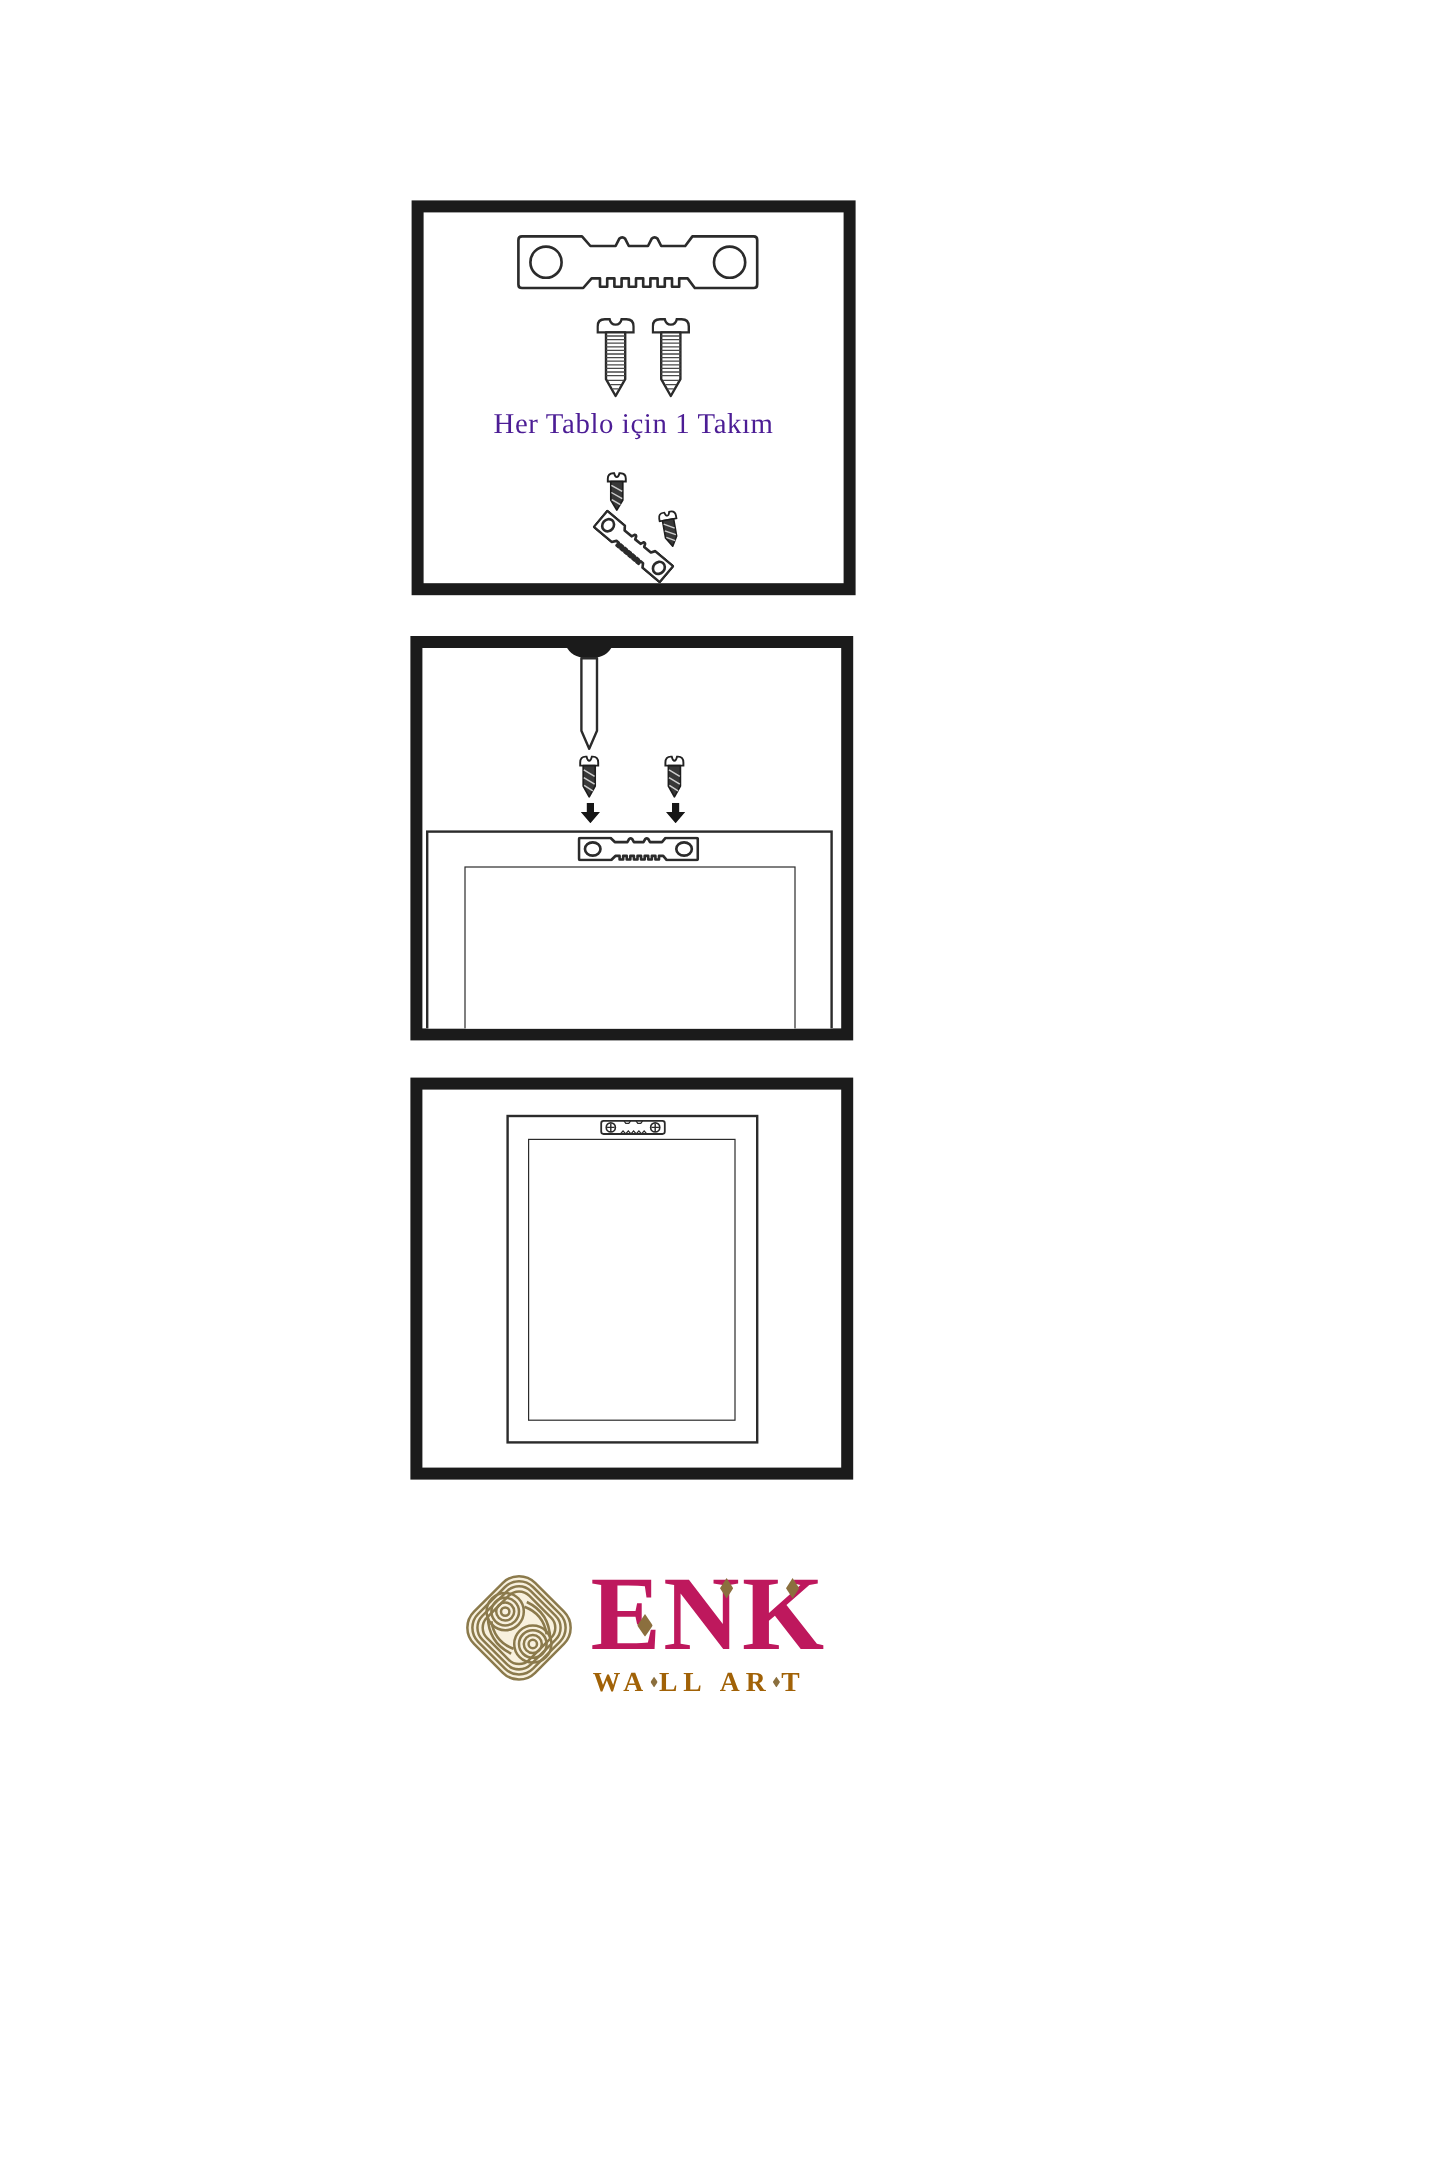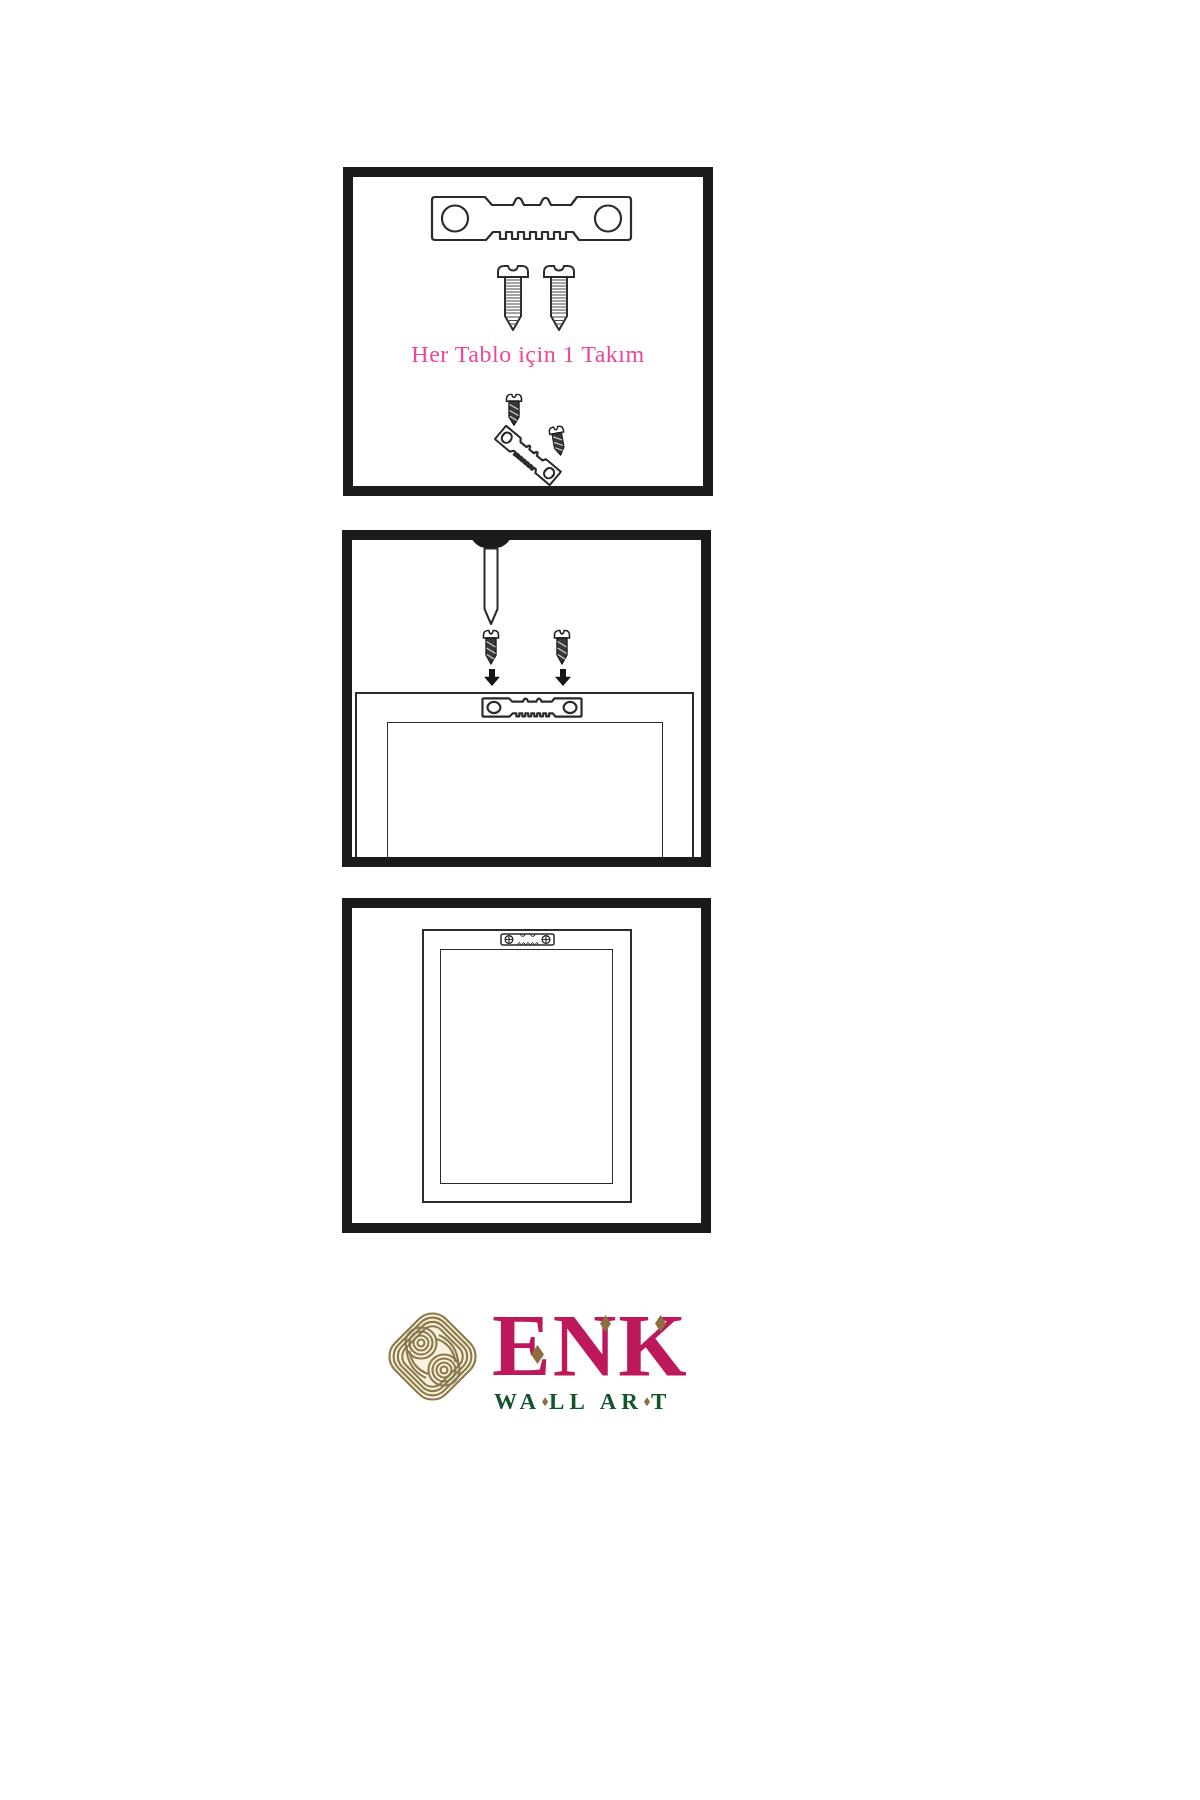--- a/index.html
+++ b/index.html
@@ -11,21 +11,21 @@
   .panel{
     box-sizing:border-box;position:absolute;left:342px;width:369px;
     border:10px solid #1b1b1b;background:#ffffff;overflow:hidden;
   }
   #p1{left:343px;top:167px;width:370px;height:329px;}
   #p2{top:530px;height:337px;}
   #p3{top:898px;height:335px;}
   .abs{position:absolute;}
   .caption{
     position:absolute;left:0;right:0;top:164px;text-align:center;
-    font-size:24px;letter-spacing:.5px;color:#ec4899;white-space:nowrap;
+    font-size:24px;letter-spacing:.5px;color:#4c1d95;white-space:nowrap;
   }
   .frame-rect{position:absolute;box-sizing:border-box;background:#ffffff;}
   .fr2{border:2px solid #2b2b2b;}
   .fr25{border:2.5px solid #2b2b2b;}
   .fr15{border:1.5px solid #2b2b2b;}
   .rot40{transform:rotate(40deg);transform-origin:0 0;}
   .rotm10{transform:rotate(-10deg);transform-origin:0 0;}
   
   .knot{position:absolute;left:381px;top:1296px;}
   .brand{
@@ -34,21 +34,21 @@
   }
   .diamond{
     position:absolute;background:#8b6f3e;
     clip-path:polygon(50% 0%,100% 50%,50% 100%,0% 50%);
   }
   #d1{left:531px;top:1345px;width:13px;height:19px;}
   #d2{left:600px;top:1315px;width:11px;height:17px;}
   #d3{left:655px;top:1315px;width:11px;height:17px;}
   .tagline{
     position:absolute;left:494px;top:1389px;font-size:23px;font-weight:600;
-    letter-spacing:5px;color:#14532d;white-space:nowrap;
+    letter-spacing:5px;color:#a16207;white-space:nowrap;
   }
   .tagline .word-gap{margin-left:10px;}
   .dot{
     display:inline-block;width:6px;height:9px;background:#8b6f3e;
     clip-path:polygon(50% 0%,100% 50%,50% 100%,0% 50%);
     vertical-align:middle;margin:0 1px 4px 1px;
   }
   svg{display:block;}
 </style>
 </head>

